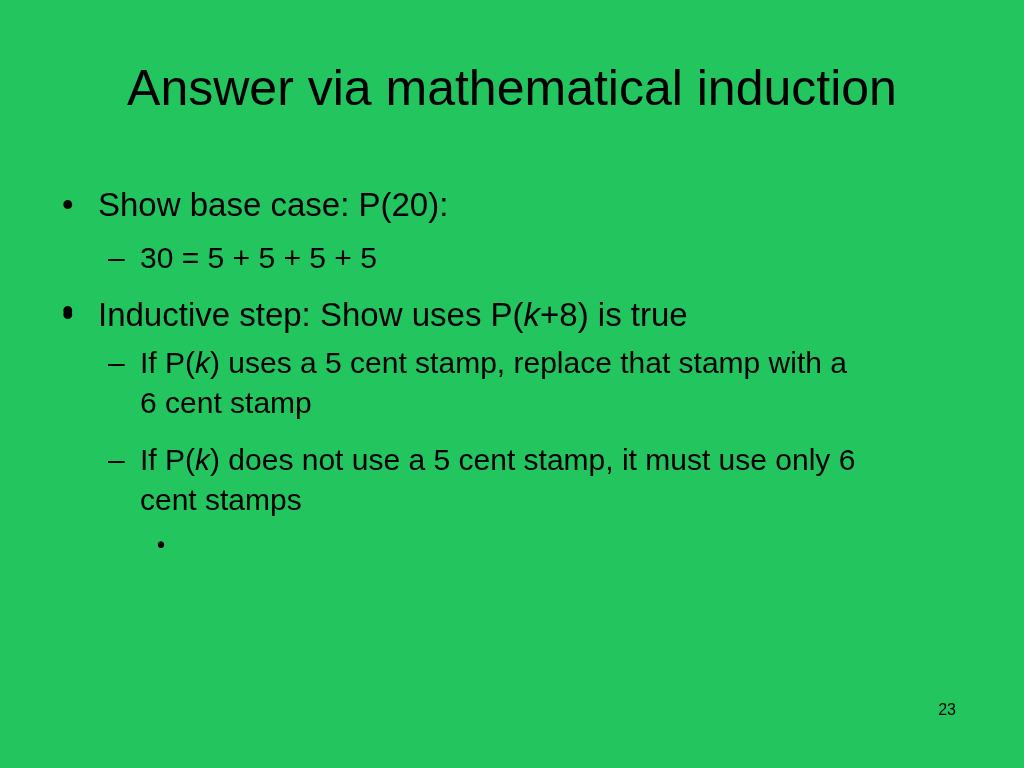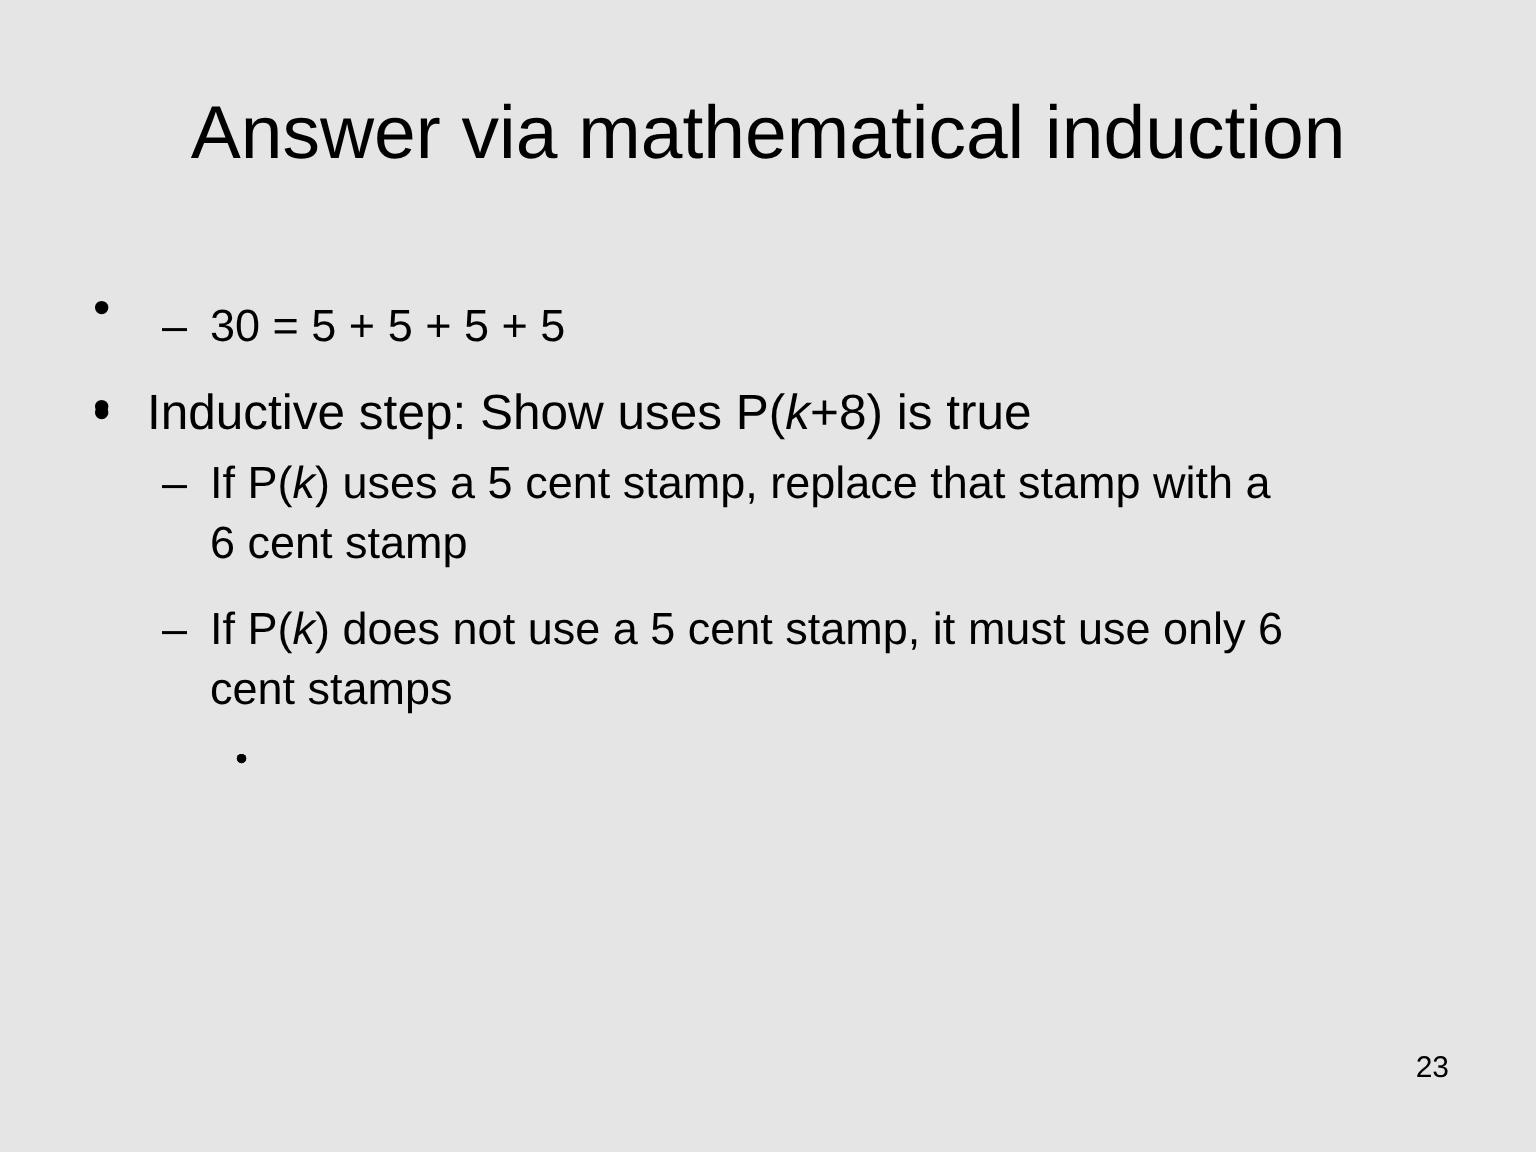--- a/index.html
+++ b/index.html
@@ -4,21 +4,21 @@
 <style>
   html, body {
     margin: 0;
     padding: 0;
     background: #ffffff;
   }
   .slide {
     position: relative;
     width: 1024px;
     height: 768px;
-    background: #e5e5e5;
+    background: #22c55e;
     color: #000000;
     font-family: "Liberation Sans", sans-serif;
     overflow: hidden;
   }
   .title {
     position: absolute;
     top: 61px;
     left: 0;
     width: 100%;
     text-align: center;
@@ -51,32 +51,32 @@
   .bullet:nth-child(3) { margin-top: 13px; }
   .bullet:nth-child(4) { margin-top: 17px; }
   .bullet:nth-child(5) { margin-top: 8px; }
   .bullet:nth-child(6) { margin-top: 17px; }
   .bullet:nth-child(7) { margin-top: 8px; }
   .bullet:nth-child(8) { margin-top: 0; }
   .it { font-style: italic; }
   .page-number {
     position: absolute;
     top: 701px;
-    right: 58px;
-    font-size: 20px;
+    right: 68px;
+    font-size: 16px;
     line-height: 1.1;
   }
 </style>
 </head>
 <body>
 
 <div class="slide">
   <h1 class="title">Answer via mathematical induction</h1>
   <div class="bullets">
-      <div class="bullet level-1"><span class="marker">•</span></div>
+      <div class="bullet level-1"><span class="marker">•</span><span class="text"><span>Show base case: P(20):</span></span></div>
       <div class="bullet level-2"><span class="marker">–</span><span class="text"><span>30 = 5 + 5 + 5 + 5</span></span></div>
       <div class="bullet level-1"><span class="marker">•</span></div>
       <div class="bullet level-1"><span class="marker">•</span><span class="text"><span>Inductive step: Show uses P(</span><span class="it">k</span><span>+8) is true</span></span></div>
       <div class="bullet level-2"><span class="marker">–</span><span class="text"><span>If P(</span><span class="it">k</span><span>) uses a 5 cent stamp, replace that stamp with a
 6 cent stamp</span></span></div>
       <div class="bullet level-2"><span class="marker">–</span><span class="text"><span>If P(</span><span class="it">k</span><span>) does not use a 5 cent stamp, it must use only 6
 cent stamps</span></span></div>
       <div class="bullet level-3"><span class="marker">•</span></div>
       <div class="bullet level-3"><span class="marker">•</span></div>
     </div>

